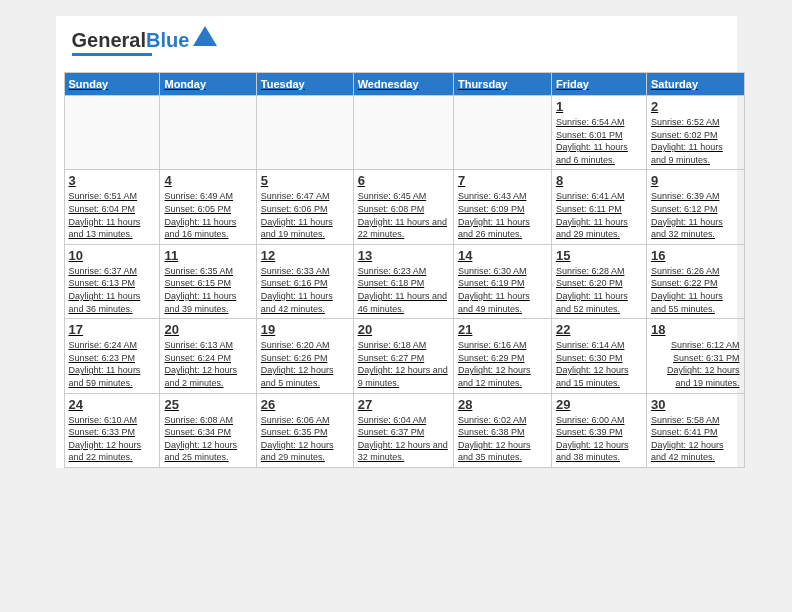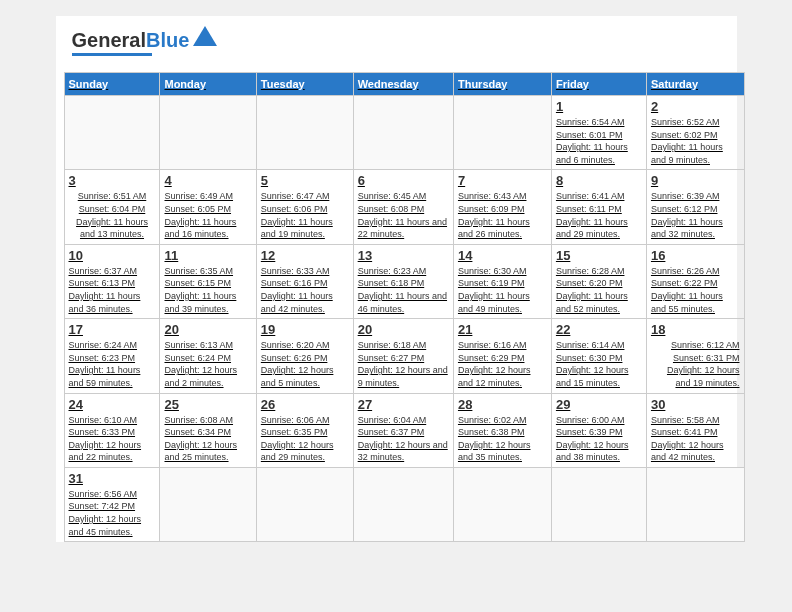--- a/index.html
+++ b/index.html
@@ -141,21 +141,21 @@
           <td>
             <span class="day-number">2</span>
             <div class="day-info" style="white-space: pre-line;">Sunrise: 6:52 AM
 Sunset: 6:02 PM
 Daylight: 11 hours and 9 minutes.</div>
           </td>
         </tr>
         <tr>
           <td>
             <span class="day-number">3</span>
-            <div class="day-info" style="white-space: pre-line; text-align: center;">Sunrise: 6:51 AM
+            <div class="day-info" style="white-space: pre-line;">Sunrise: 6:51 AM
 Sunset: 6:04 PM
 Daylight: 11 hours and 13 minutes.</div>
           </td>
           <td>
             <span class="day-number">4</span>
             <div class="day-info" style="white-space: pre-line;">Sunrise: 6:49 AM
 Sunset: 6:05 PM
 Daylight: 11 hours and 16 minutes.</div>
           </td>
           <td>
@@ -313,30 +313,16 @@
             <div class="day-info" style="white-space: pre-line;">Sunrise: 6:00 AM
 Sunset: 6:39 PM
 Daylight: 12 hours and 38 minutes.</div>
           </td>
           <td>
             <span class="day-number">30</span>
             <div class="day-info" style="white-space: pre-line;">Sunrise: 5:58 AM
 Sunset: 6:41 PM
 Daylight: 12 hours and 42 minutes.</div>
           </td>
-        </tr>
-        <tr class="last-row">
-          <td>
-            <span class="day-number">31</span>
-            <div class="day-info" style="white-space: pre-line;">Sunrise: 6:56 AM
-Sunset: 7:42 PM
-Daylight: 12 hours and 45 minutes.</div>
-          </td>
-          <td class="empty"></td>
-          <td class="empty"></td>
-          <td class="empty"></td>
-          <td class="empty"></td>
-          <td class="empty"></td>
-          <td class="empty"></td>
         </tr>
       </tbody>
   </table>
 </div>
 
 </body></html>

